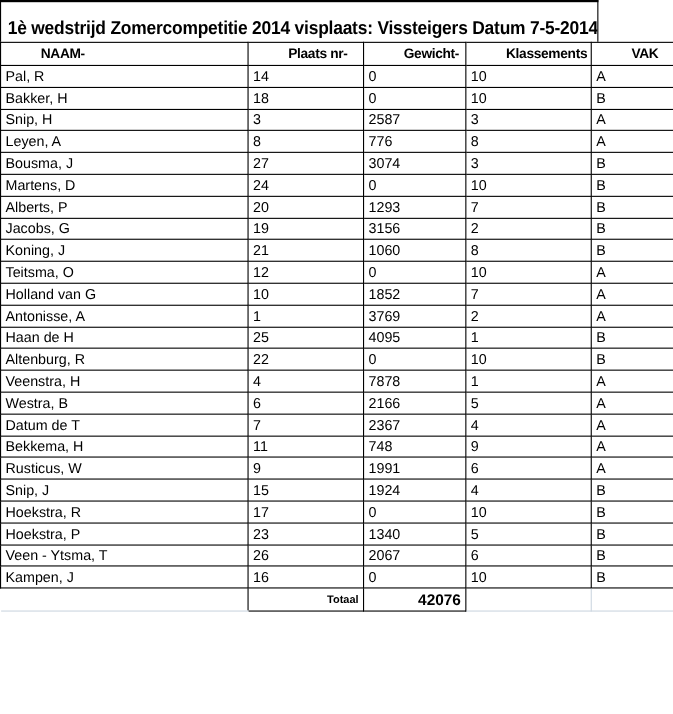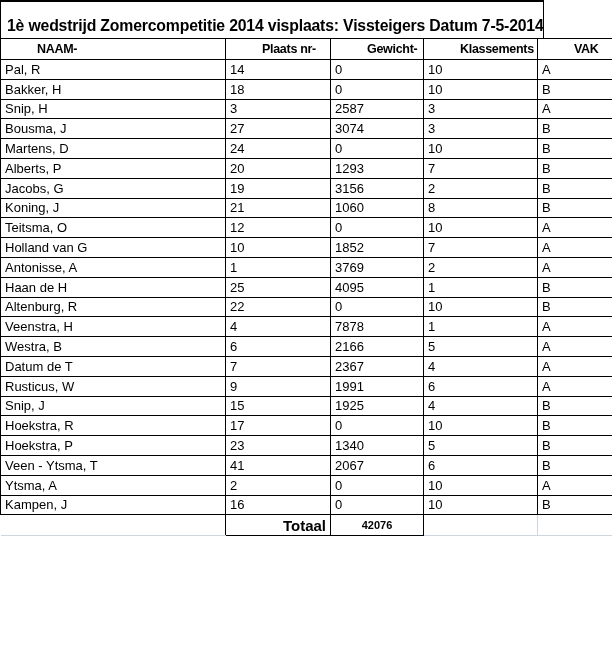--- a/index.html
+++ b/index.html
@@ -67,25 +67,25 @@
   thead th.c-vak{text-align:left;}
   tbody td{height:19.8px;}
   .c-naam,.c-plaats,.c-gewicht{text-align:left;}
   .c-punten,.c-vak{}
 
   
   tfoot td{height:21px;}
   .f-naam{border:none;border-bottom:1px solid var(--grid);}
   .f-totaal{
     border:1px solid var(--border);
-    font-weight:bold;font-size:15px;text-align:right;
+    font-weight:bold;font-size:10px;text-align:right;
   }
   .f-gewicht{
     border:1px solid var(--border);
-    font-weight:bold;font-size:11px;text-align:center;
+    font-weight:bold;font-size:14px;text-align:right;
   }
   .f-punten{border:none;border-bottom:1px solid var(--grid);border-right:1px solid var(--grid);}
   .f-vak{border:none;border-bottom:1px solid var(--grid);}
 </style>
 </head>
 <body>
 
 <div class="sheet">
 
   <div class="title-bar">
@@ -125,20 +125,27 @@
     <td class="c-vak">B</td>
   </tr>
         <tr>
     <td class="c-naam">Snip, H</td>
     <td class="c-plaats">3</td>
     <td class="c-gewicht">2587</td>
     <td class="c-punten">3</td>
     <td class="c-vak">A</td>
   </tr>
         <tr>
+    <td class="c-naam">Leyen, A</td>
+    <td class="c-plaats">8</td>
+    <td class="c-gewicht">776</td>
+    <td class="c-punten">8</td>
+    <td class="c-vak">A</td>
+  </tr>
+        <tr>
     <td class="c-naam">Bousma, J</td>
     <td class="c-plaats">27</td>
     <td class="c-gewicht">3074</td>
     <td class="c-punten">3</td>
     <td class="c-vak">B</td>
   </tr>
         <tr>
     <td class="c-naam">Martens, D</td>
     <td class="c-plaats">24</td>
     <td class="c-gewicht">0</td>
@@ -216,60 +223,60 @@
     <td class="c-vak">A</td>
   </tr>
         <tr>
     <td class="c-naam">Datum de T</td>
     <td class="c-plaats">7</td>
     <td class="c-gewicht">2367</td>
     <td class="c-punten">4</td>
     <td class="c-vak">A</td>
   </tr>
         <tr>
+    <td class="c-naam">Bekkema, H</td>
+    <td class="c-plaats">11</td>
+    <td class="c-gewicht">748</td>
+    <td class="c-punten">9</td>
+    <td class="c-vak">A</td>
+  </tr>
+        <tr>
     <td class="c-naam">Rusticus, W</td>
     <td class="c-plaats">9</td>
     <td class="c-gewicht">1991</td>
     <td class="c-punten">6</td>
     <td class="c-vak">A</td>
   </tr>
         <tr>
     <td class="c-naam">Snip, J</td>
     <td class="c-plaats">15</td>
-    <td class="c-gewicht">1925</td>
+    <td class="c-gewicht">1924</td>
     <td class="c-punten">4</td>
     <td class="c-vak">B</td>
   </tr>
         <tr>
     <td class="c-naam">Hoekstra, R</td>
     <td class="c-plaats">17</td>
     <td class="c-gewicht">0</td>
     <td class="c-punten">10</td>
     <td class="c-vak">B</td>
   </tr>
         <tr>
     <td class="c-naam">Hoekstra, P</td>
     <td class="c-plaats">23</td>
     <td class="c-gewicht">1340</td>
     <td class="c-punten">5</td>
     <td class="c-vak">B</td>
   </tr>
         <tr>
     <td class="c-naam">Veen - Ytsma, T</td>
-    <td class="c-plaats">41</td>
+    <td class="c-plaats">26</td>
     <td class="c-gewicht">2067</td>
     <td class="c-punten">6</td>
     <td class="c-vak">B</td>
-  </tr>
-        <tr>
-    <td class="c-naam">Ytsma, A</td>
-    <td class="c-plaats">2</td>
-    <td class="c-gewicht">0</td>
-    <td class="c-punten">10</td>
-    <td class="c-vak">A</td>
   </tr>
         <tr>
     <td class="c-naam">Kampen, J</td>
     <td class="c-plaats">16</td>
     <td class="c-gewicht">0</td>
     <td class="c-punten">10</td>
     <td class="c-vak">B</td>
   </tr>
       </tbody>
     <tfoot>

